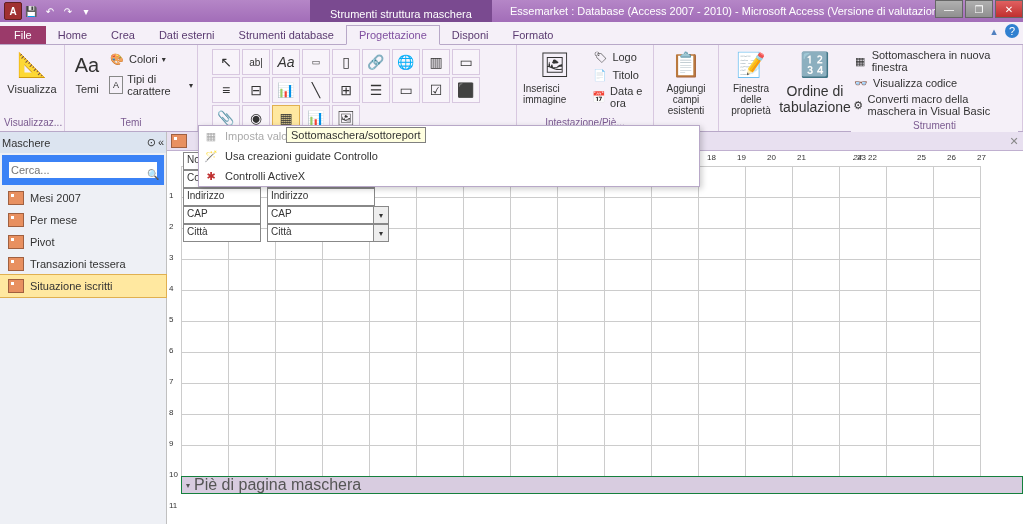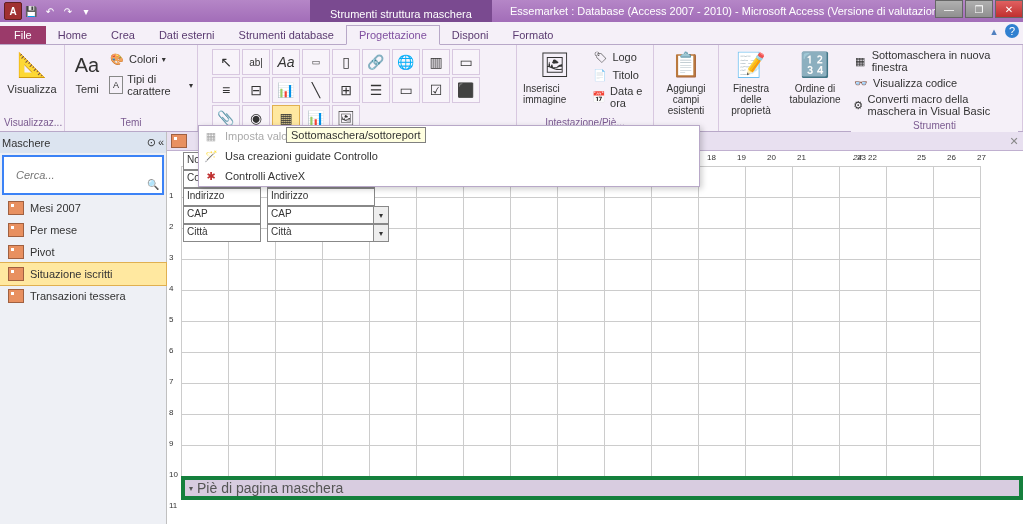--- a/index.html
+++ b/index.html
@@ -27,35 +27,35 @@
 .sico{width:16px;height:16px;display:flex;align-items:center;justify-content:center}
 .ctrlgrid{display:flex;flex-wrap:wrap;width:290px;gap:2px;padding:2px}
 .ctrl{width:26px;height:24px;border:1px solid #d8c8e0;background:#f8f4fa;display:flex;align-items:center;justify-content:center;font-size:14px;cursor:pointer}
 .ctrl.hover{background:#ffe8a0;border:1px solid #e0b050}
 .tool-col{display:flex;flex-direction:column;gap:2px;padding:2px}
 .tool-item{display:flex;align-items:center;gap:6px;padding:2px 4px;font-size:11px;cursor:pointer}
 .workspace{display:flex;height:394px}
 .navpane{width:166px;background:#eef0f5;border-right:1px solid #c0c0c0;display:flex;flex-direction:column}
 .navhead{display:flex;align-items:center;justify-content:space-between;padding:4px 2px;background:#dce4f0}
 .navsearch{padding:2px}
-.navsearch input{width:100%;box-sizing:border-box;font-size:11px;font-style:italic;color:#888;border:2px solid #3b82f6;padding:12px}
+.navsearch input{width:100%;box-sizing:border-box;font-size:11px;color:#888;border:7px solid #3b82f6;padding:2px}
 .navitem{display:flex;align-items:center;gap:6px;padding:4px 8px;cursor:pointer}
 .navitem.sel{background:#ffe8a0;border:1px solid #e0b050;margin:-1px}
 .formico{width:14px;height:12px;background:#e89060;border:1px solid #a06040;position:relative}
 .formico:before{content:"";position:absolute;left:2px;top:2px;width:3px;height:3px;background:#fff}
 .canvas{flex:1;background:#fff;position:relative;overflow:hidden}
 .canvas-header{height:18px;background:#e8e0f0;border-bottom:1px solid #c0b0d0;display:flex;align-items:center;padding-left:4px;gap:4px}
 .ruler-h{height:16px;background:#fff;border-bottom:1px solid #ccc;position:relative;margin-left:14px;font-size:8px;overflow:hidden;white-space:nowrap}
 .ruler-h span{position:absolute;top:2px}
 .grid-area{position:absolute;left:14px;top:34px;right:0;bottom:0;background:#fff}
 .drophint{position:absolute;left:0;top:0;width:500px;background:#fff;border:1px solid #b8a8c8;box-shadow:2px 2px 6px rgba(0,0,0,0.2);z-index:10}
 .tooltip{position:absolute;background:#ffffe0;border:1px solid #808080;padding:1px 4px;font-size:11px;z-index:20}
 .ruler-v{position:absolute;left:0;top:34px;width:14px;bottom:0;background:#fff;border-right:1px solid #ccc;font-size:8px}
 .ruler-v span{position:absolute;left:2px}
-.section-bar{height:16px;background:#d8cce0;border:4px solid #15803d;display:flex;align-items:center;padding-left:4px;font-size:14px;color:#555}
+.section-bar{height:16px;background:#d8cce0;border:1px solid #15803d;display:flex;align-items:center;padding-left:4px;font-size:16px;color:#555}
 .section-bar:before{content:"▾";margin-right:4px;font-size:8px}
 .form-grid{position:relative;height:310px;background-image:linear-gradient(#ccc 1px,transparent 1px),linear-gradient(90deg,#ccc 1px,transparent 1px);background-size:47px 31px}
 .fld-label{position:absolute;border:1px solid #888;background:#fff;padding:1px 3px;font-size:10px;width:70px;height:14px}
 .fld-input{position:absolute;border:1px solid #888;background:#fff;padding:1px 3px;font-size:10px;width:100px;height:14px}
 .combo-btn{position:absolute;width:14px;height:16px;border:1px solid #888;background:#eee;display:flex;align-items:center;justify-content:center;font-size:8px}
 .closex{position:absolute;right:2px;top:2px;width:14px;height:14px;display:flex;align-items:center;justify-content:center;color:#888;cursor:pointer}
 </style>
 </head>
 <body>
 
@@ -195,21 +195,21 @@
   </div>
   <div class="rgroup" style="width:56px;border-right:none">
     <div class="vbtn">
       <div class="vbtn-ico">📝</div>
       <span style="font-size:10px;text-align:center">Finestra delle proprietà</span>
     </div>
   </div>
   <div class="rgroup" style="width:56px;border-right:none">
     <div class="vbtn">
       <div class="vbtn-ico">🔢</div>
-      <span style="font-size:10px;text-align:center">Ordine di tabulazione</span>
+      <span style="font-size:14px;text-align:center">Ordine di tabulazione</span>
     </div>
   </div>
   <div class="rgroup" style="flex:1">
     <div class="tool-col" style="align-self:flex-start">
       <div class="hrow">
           <span class="sico">▦</span>
           <span>Sottomaschera in nuova finestra</span>
         </div>
       <div class="hrow">
           <span class="sico">👓</span>
@@ -244,27 +244,27 @@
           <span>Mesi 2007</span>
         </div>
         <div class="navitem">
           <div class="formico"></div>
           <span>Per mese</span>
         </div>
         <div class="navitem">
           <div class="formico"></div>
           <span>Pivot</span>
         </div>
+        <div class="navitem">
+          <div class="formico"></div>
+          <span>Transazioni tessera</span>
+        </div>
         <div class="navitem sel">
           <div class="formico"></div>
           <span>Situazione iscritti</span>
-        </div>
-        <div class="navitem">
-          <div class="formico"></div>
-          <span>Transazioni tessera</span>
         </div>
       </div>
   </div>
 
   <div class="canvas">
     <div class="canvas-header">
       <div class="formico"></div>
     </div>
     <div class="closex">✕</div>
     <div class="ruler-h" id="rulerH">

